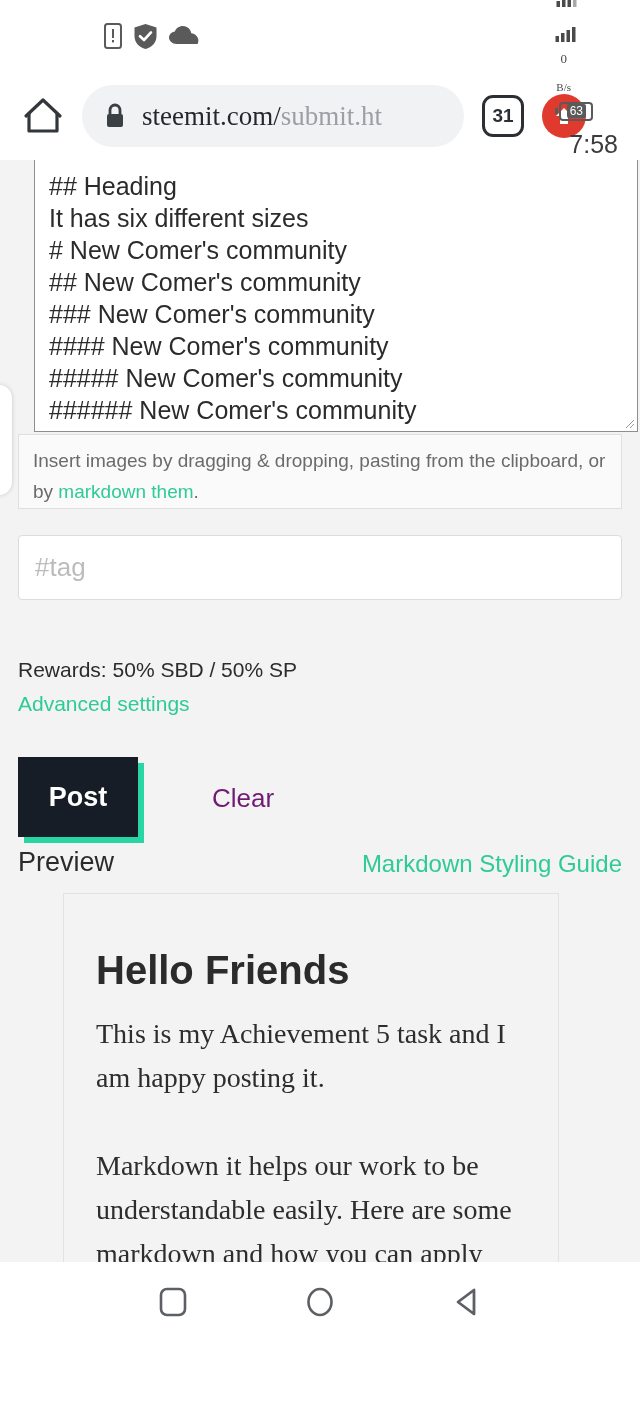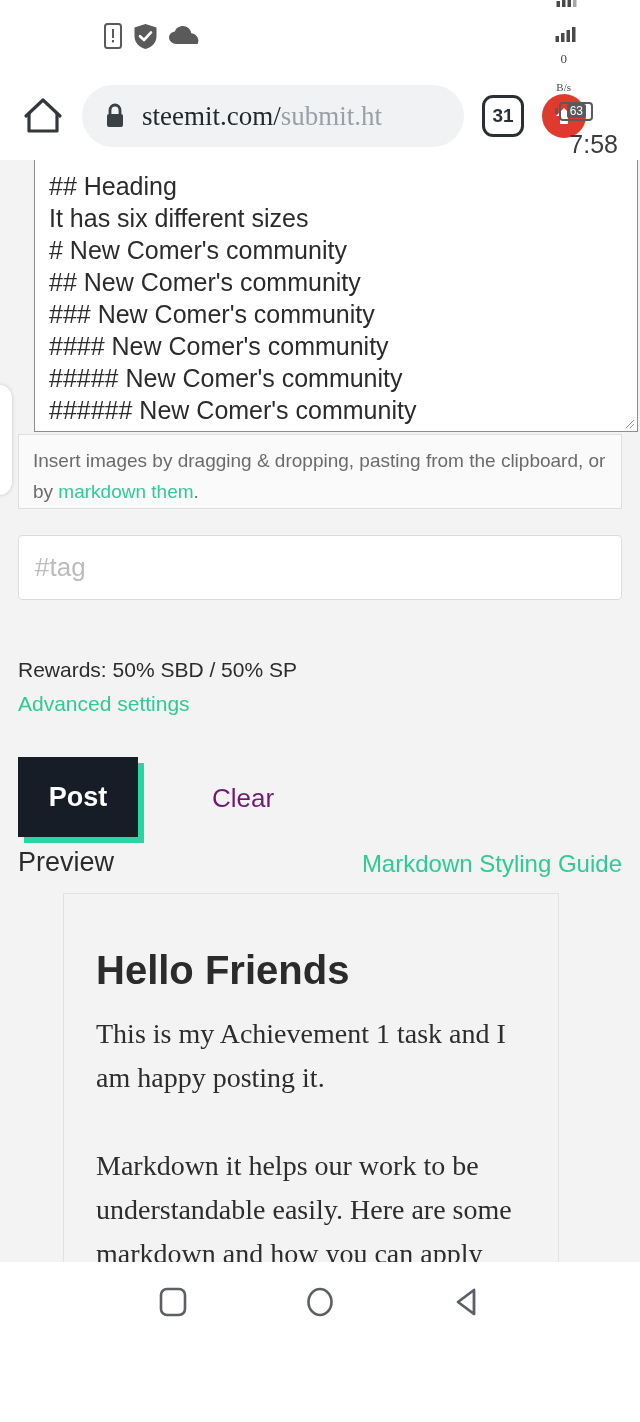--- a/index.html
+++ b/index.html
@@ -337,21 +337,21 @@
   <div class="post-btn-wrap">
     <button class="post-btn">Post</button>
   </div>
   <button class="clear-btn">Clear</button>
 
   <div class="preview-label">Preview</div>
   <a href="#" class="md-guide">Markdown Styling Guide</a>
 
   <div class="preview-box">
     <div class="preview-h1">Hello Friends</div>
-    <div class="preview-p">This is my Achievement 1 task and I am happy posting it.</div>
+    <div class="preview-p">This is my Achievement 5 task and I am happy posting it.</div>
     <div class="preview-p">Markdown it helps our work to be understandable easily. Here are some markdown and how you can apply them</div>
   </div>
 
   <div class="nav-bar">
     <svg width="30" height="30" viewBox="0 0 30 30">
       <rect x="3" y="2" width="24" height="26" rx="6" fill="none" stroke="#5c5f63" stroke-width="2.6"></rect>
     </svg>
     <svg width="30" height="30" viewBox="0 0 30 30">
       <ellipse cx="15" cy="15" rx="11.5" ry="13" fill="none" stroke="#5c5f63" stroke-width="2.6"></ellipse>
     </svg>

